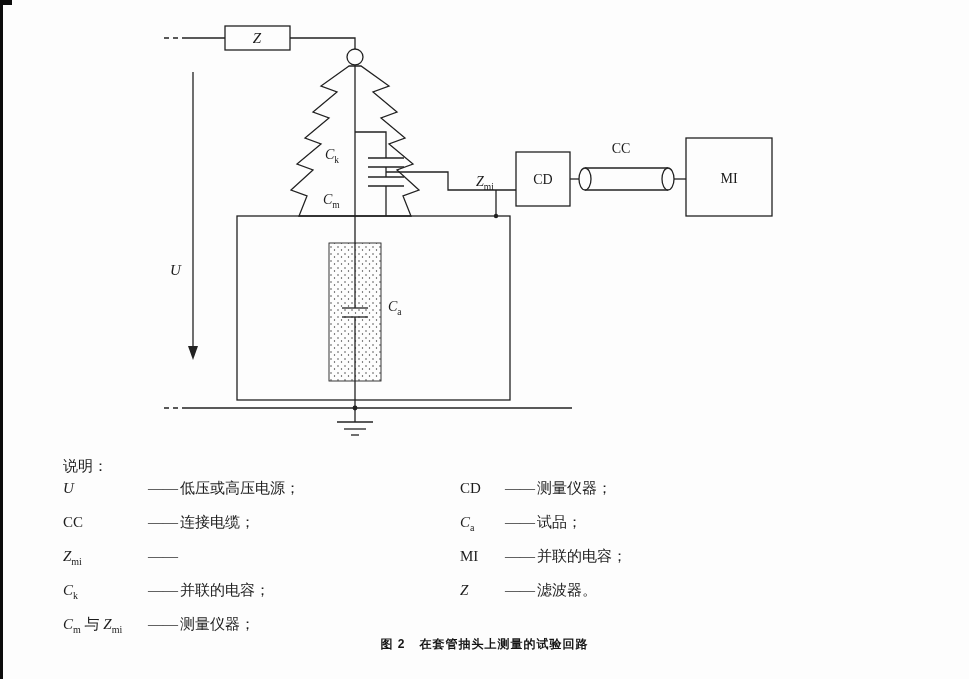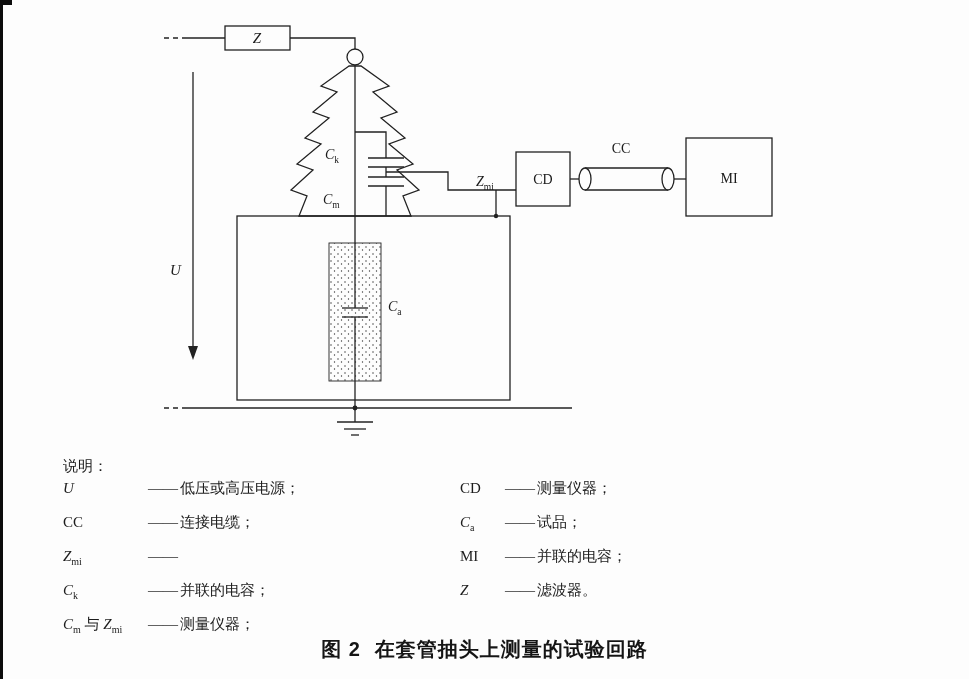--- a/index.html
+++ b/index.html
@@ -21,21 +21,21 @@
   .lg-col-right .lg-sym{min-width:45px;}
   .lg-sym sub{font-size:10px;font-style:normal;}
   .lg-sym [data-fstyle="italic"]{font-style:italic;}
   .lg-sym [data-fstyle="roman"]{font-style:normal;}
   .lg-sym .it{font-style:italic;}
   .lg-dash{letter-spacing:0;margin-right:2px;color:#2a2a2a;}
   .lg-desc{white-space:nowrap;}
   .caption{
     position:absolute;left:0;top:636px;width:969px;text-align:center;
     font-family:"Liberation Sans","DejaVu Sans",sans-serif;font-weight:bold;
-    font-size:20px;color:#151515;letter-spacing:1px;
+    font-size:12px;color:#151515;letter-spacing:1px;
   }
   .caption .cap-num{margin-right:14px;}
 </style>
 </head>
 <body>
 
 <div class="stage">
 
   <div class="page-edge"></div>
   <div class="page-corner"></div>

